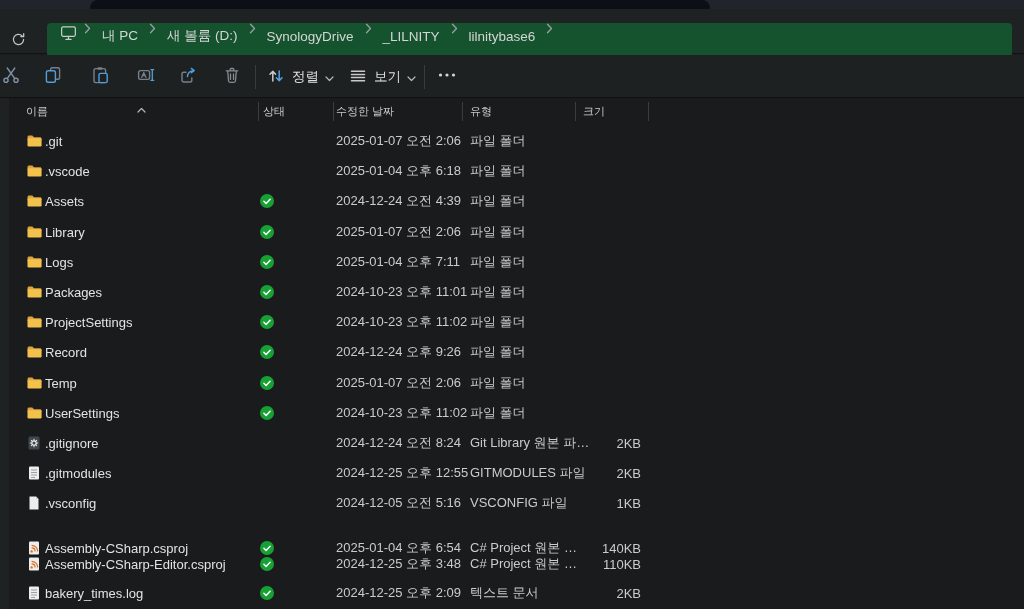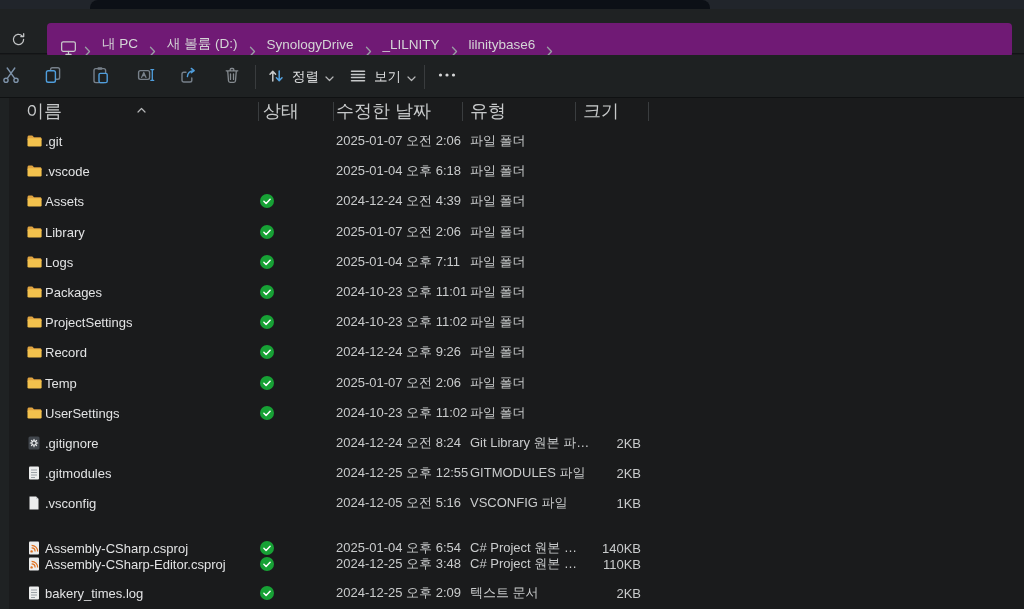--- a/index.html
+++ b/index.html
@@ -6,34 +6,34 @@
   #screen{position:relative;width:1024px;height:609px;overflow:hidden;
     background:#1a1b1c;font-family:"Liberation Sans","DejaVu Sans",sans-serif;
     -webkit-font-smoothing:antialiased;}
   .abs{position:absolute;}
   
   #topstrip{left:0;top:0;width:1024px;height:9px;background:#21252b;}
   #toptab{left:90px;top:0;width:620px;height:9px;background:#0c1016;border-radius:8px 8px 0 0;}
   
   #addrband{left:0;top:9px;width:1024px;height:45px;background:#1f2223;border-bottom:1px solid #121416;box-sizing:border-box;}
   #refresh-btn{left:7px;top:21px;width:22px;height:22px;display:flex;align-items:center;justify-content:center;border-radius:4px;}
-  #crumbs{left:47px;top:14px;right:12px;height:34px;background:#701a75;border-radius:4px;
-    display:flex;align-items:flex-end;padding:0 4px;font-size:13.5px;color:#d4d5d6;}
+  #crumbs{left:47px;top:14px;right:12px;height:34px;background:#14532d;border-radius:4px;
+    display:flex;align-items:flex-start;padding:0 4px;font-size:13.5px;color:#d4d5d6;}
   .crumb{padding:0 9px;height:26px;display:flex;align-items:center;border-radius:4px;white-space:nowrap;}
   .crumb-sep{display:flex;align-items:center;margin:0 2px;}
   .dev-icon{display:flex;align-items:center;margin:0 4px 0 8px;}
   
   #toolband{left:0;top:55px;width:1024px;height:43px;background:#1e2122;border-bottom:1px solid #0f1112;box-sizing:border-box;}
   .tbtn{position:absolute;top:62px;width:30px;height:30px;display:flex;align-items:center;justify-content:center;border-radius:4px;}
   .tbtn-text{position:absolute;top:61px;height:32px;display:flex;align-items:center;gap:6px;
     font-size:13.5px;color:#dfe0e1;padding:0 8px;border-radius:4px;}
   .tsep{position:absolute;top:65px;width:1px;height:24px;background:#393c3e;}
   
   #gutter{left:0;top:98px;width:9px;height:511px;background:#1f2223;}
-  .hcell{position:absolute;top:99px;height:24px;display:flex;align-items:center;font-size:18px;color:#c7c9ca;white-space:nowrap;}
+  .hcell{position:absolute;top:99px;height:24px;display:flex;align-items:center;font-size:11px;color:#c7c9ca;white-space:nowrap;}
   .hsep{position:absolute;top:102px;width:1px;height:19px;background:#3a3d3f;}
   #sort-caret{position:absolute;left:137px;top:99px;}
   .row{position:absolute;left:0;width:897px;height:30px;}
   .cell{position:absolute;top:0;height:30px;display:flex;align-items:center;font-size:13px;color:#c9cbcc;white-space:nowrap;}
   .cell.name{left:45px;color:#e2e3e4;}
   .cell.ficon{left:26px;}
   .cell.status{left:260px;}
   .cell.date{left:336px;}
   .cell.type{left:470px;}
   .cell.size{left:565px;width:76px;justify-content:flex-end;}

